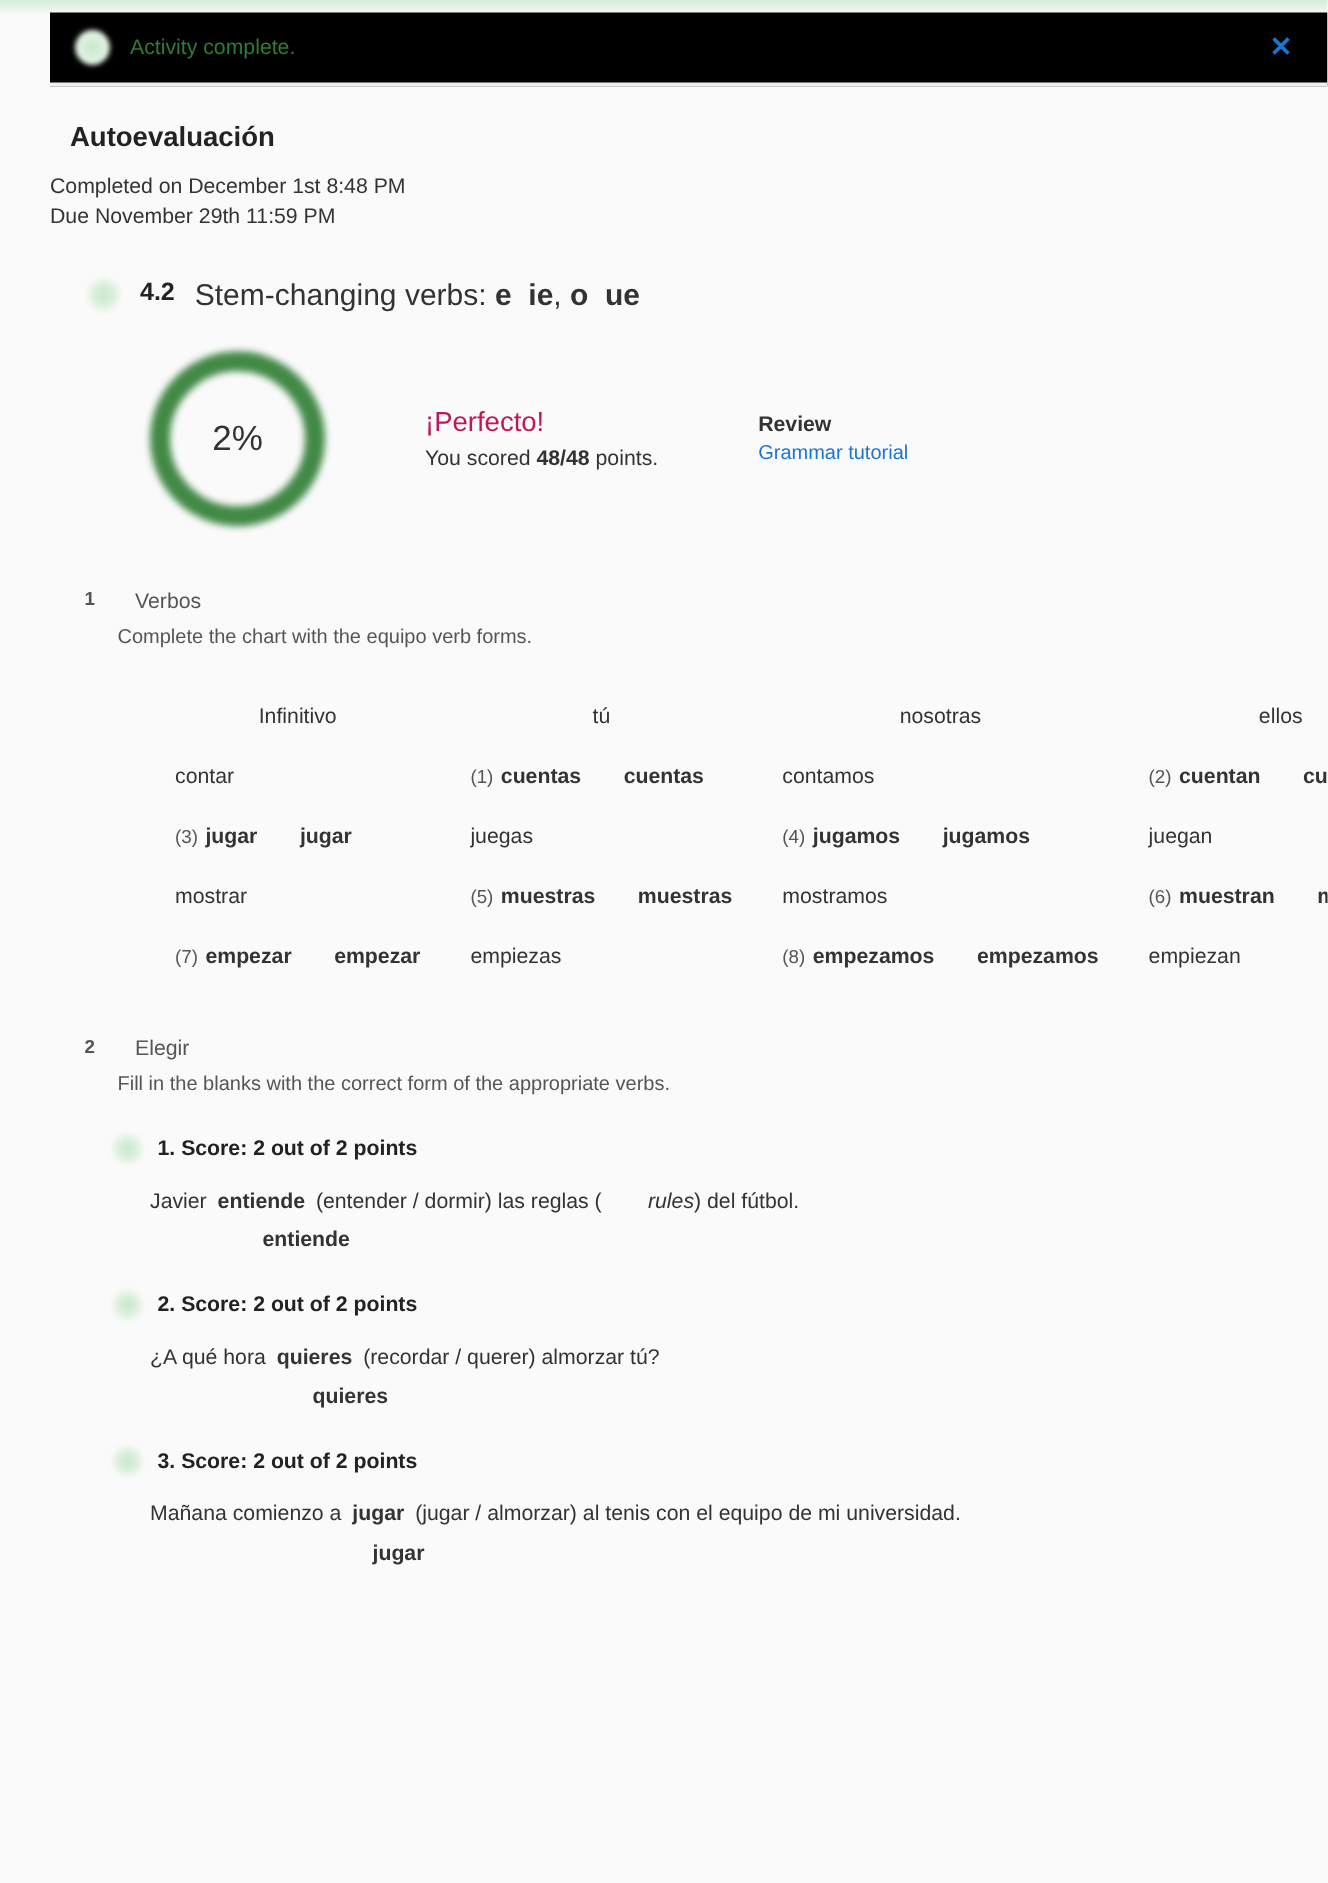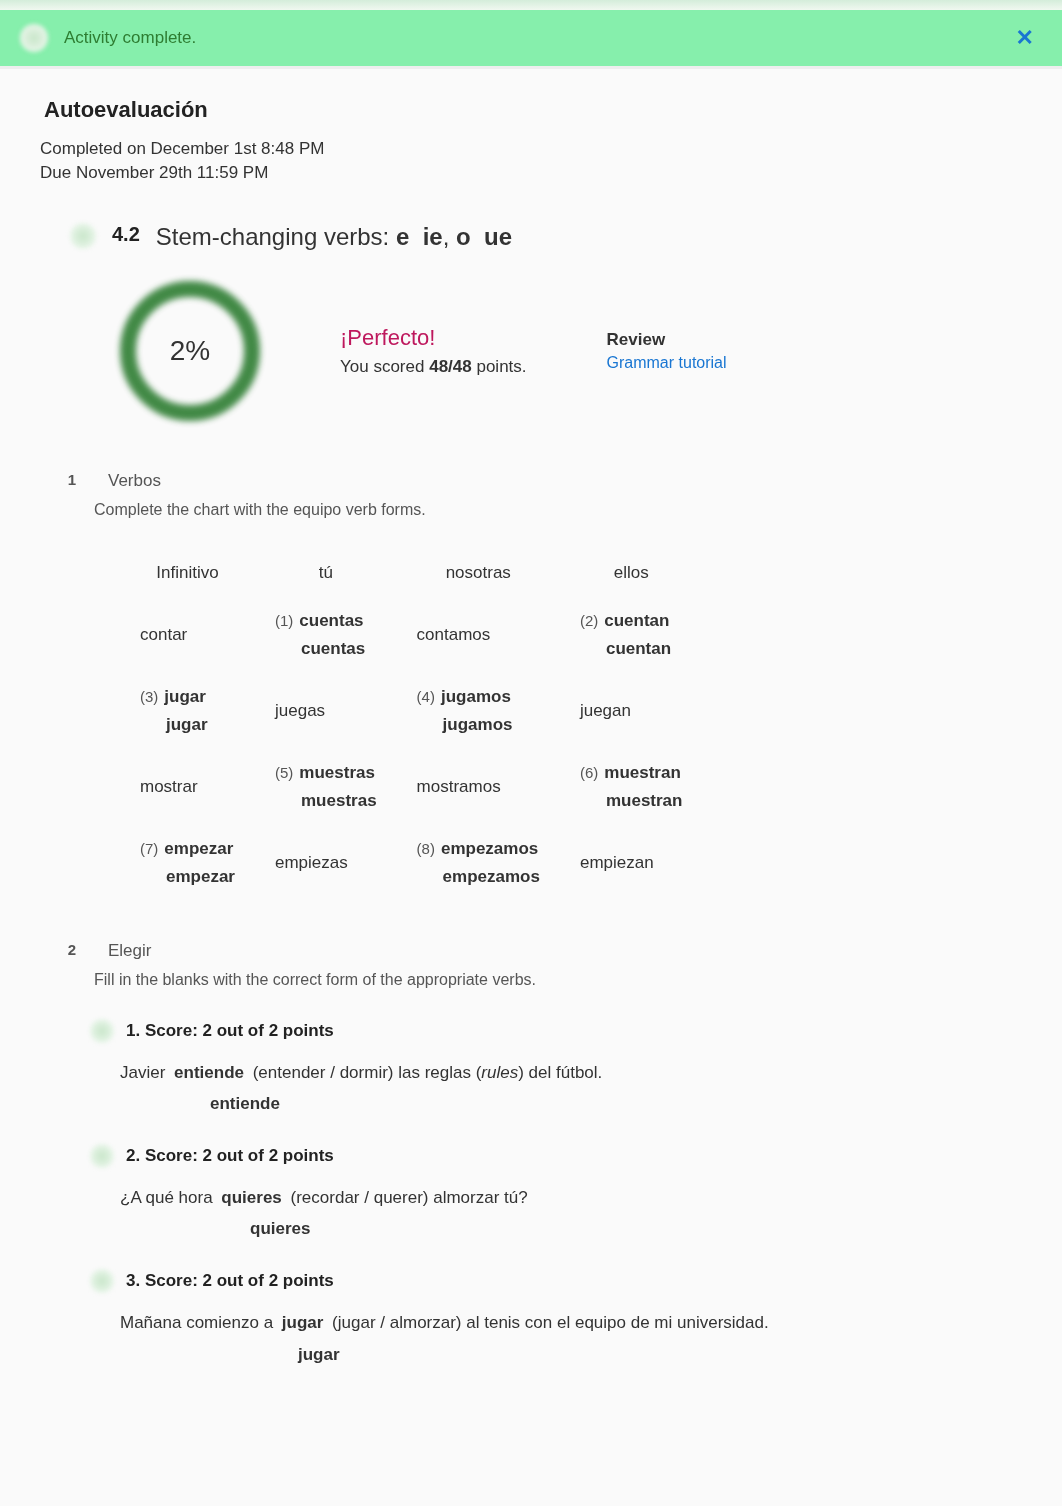--- a/index.html
+++ b/index.html
@@ -12,22 +12,23 @@
   }
   .top-border {
     height: 10px;
     background: linear-gradient(to bottom, #d4edda, #f0f8f0);
   }
   .banner {
     display: flex;
     align-items: center;
     justify-content: space-between;
     padding: 14px 20px;
-    background: #86efac;
+    background: #000000;
     border-bottom: 3px solid #eee;
+    margin-left: 40px;
   }
   .banner-left {
     display: flex;
     align-items: center;
     gap: 16px;
   }
   .banner-icon {
     width: 28px;
     height: 28px;
     border-radius: 50%;
@@ -44,21 +45,21 @@
     font-weight: bold;
     cursor: pointer;
     padding: 0 8px;
   }
   .content {
     padding: 20px 40px 40px 40px;
   }
   h1.page-title {
     font-size: 22px;
     font-weight: bold;
-    margin: 8px 0 16px 4px;
+    margin: 8px 0 16px 16px;
     color: #222;
   }
   .meta-line {
     font-size: 17px;
     color: #333;
     margin: 4px 0;
   }
   .lesson-header {
     display: flex;
     gap: 16px;
@@ -196,21 +197,21 @@
   table.verb-table th {
     font-weight: normal;
     color: #333;
     text-align: center;
   }
   table.verb-table td {
     color: #333;
   }
   .answer-pair {
     display: flex;
-    flex-direction: column;
+    flex-direction: row;
     gap: 8px;
   }
   .answer-line1 {
     white-space: nowrap;
   }
   .answer-line1 .num {
     font-size: 15px;
     color: #555;
     margin-right: 6px;
   }
@@ -224,21 +225,21 @@
   .fill-sentence {
     margin: 10px 0 8px 30px;
     font-size: 17px;
     line-height: 1.6;
     color: #333;
   }
   .fill-sentence .blank {
     font-weight: bold;
     margin: 0 4px;
   }
-  .fill-sentence .italic { font-style: italic; }
+  .fill-sentence .italic { font-style: italic; margin-left: 37px; }
   .confirm {
     font-weight: bold;
     margin: 4px 0 0 120px;
     font-size: 17px;
   }
   .confirm.c2 { margin-left: 160px; }
   .confirm.c3 { margin-left: 208px; }
 </style>
 </head>
 <body>

